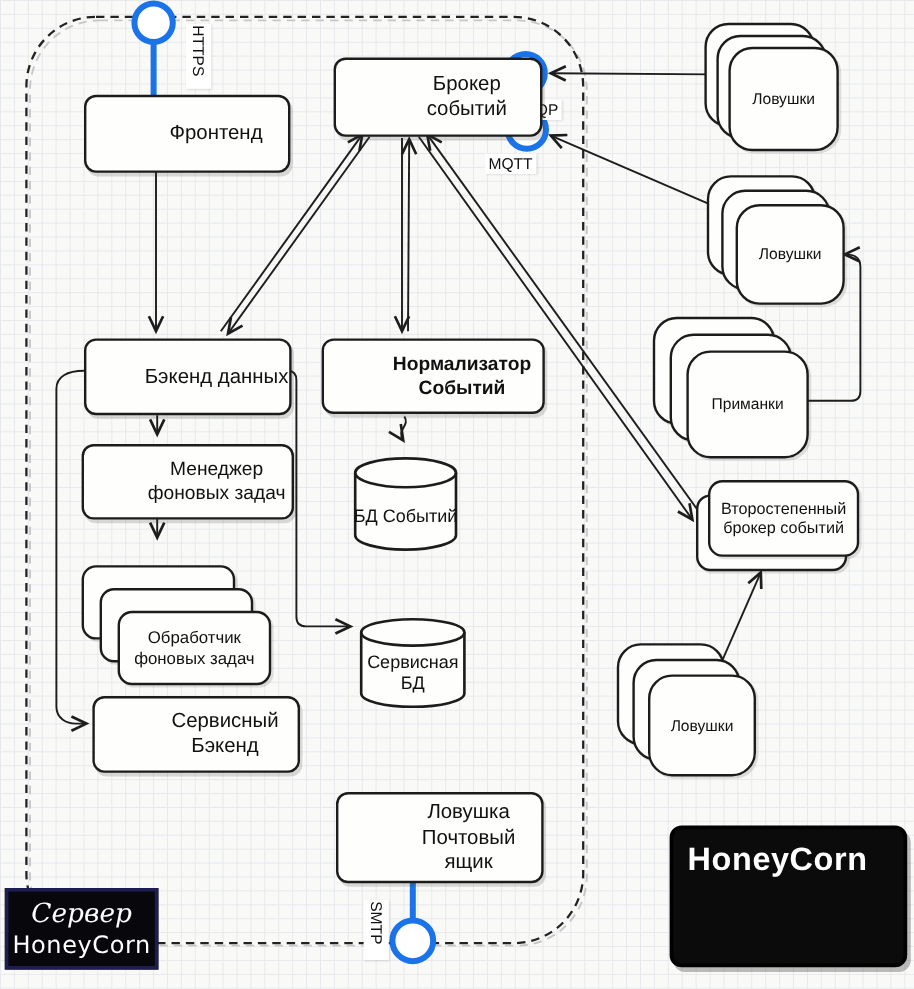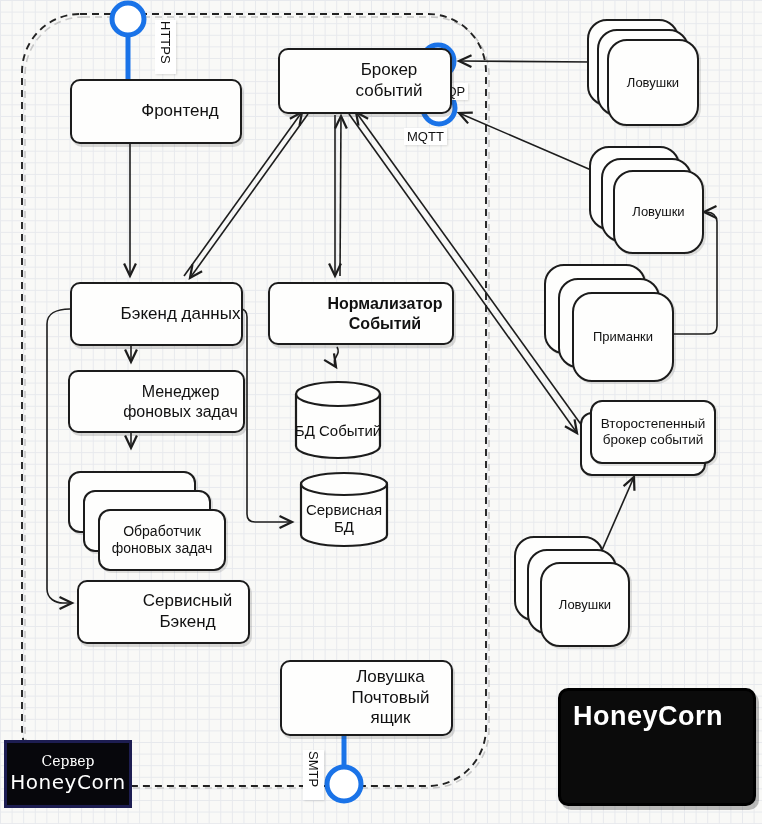--- a/index.html
+++ b/index.html
@@ -40,21 +40,21 @@
     padding:1px 3px;box-shadow:1px 1px 2px rgba(0,0,0,.12);
     white-space:nowrap;
   }
   .vert{writing-mode:vertical-rl;}
   .server-label{
     position:absolute;left:4px;top:740px;width:122px;height:62px;
     background:#07070c;border:3px solid #1d1d52;color:#fff;
     display:flex;flex-direction:column;align-items:center;justify-content:center;
     line-height:1.25;
   }
-  .server-label .l1{font-family:"DejaVu Serif","Liberation Serif",serif;font-size:14px;}
+  .server-label .l1{font-family:"DejaVu Serif","Liberation Serif",serif;font-size:22px;font-style:italic;}
   .server-label .l2{font-family:"DejaVu Sans",sans-serif;font-size:20px;letter-spacing:.5px;}
   .title-card{
     position:absolute;left:558px;top:688px;width:198px;height:118px;
     background:#0b0b0b;border:3px solid #000;border-radius:10px;
     color:#fff;box-sizing:border-box;padding:10px 12px;
     box-shadow:3px 4px 0 rgba(0,0,0,.25);
   }
   .title-card .t{font-size:27px;font-weight:bold;letter-spacing:.5px;}
   .title-card .s{font-size:13.5px;line-height:1.3;margin-top:12px;}
 </style>
@@ -140,21 +140,21 @@
   </div>
 
   <div class="cylwrap" style="left:293px;top:378px;width:90px;height:84px;">
     <svg width="90" height="84" viewBox="0 0 90 84">
       <path d="M3,16 a42,12 0 0,1 84,0 v52 a42,12 0 0,1 -84,0 z" fill="#fefefd" stroke="#1c1c1c" stroke-width="2.2"></path>
       <path d="M3,16 a42,12 0 0,0 84,0" fill="none" stroke="#1c1c1c" stroke-width="2.2"></path>
     </svg>
     <div class="cyl-label" style="top:44px;">БД Событий</div>
   </div>
 
-  <div class="cylwrap" style="left:298px;top:469px;width:92px;height:82px;">
+  <div class="cylwrap" style="left:298px;top:512px;width:92px;height:82px;">
     <svg width="92" height="82" viewBox="0 0 92 82">
       <path d="M3,15 a43,11 0 0,1 86,0 v51 a43,11 0 0,1 -86,0 z" fill="#fefefd" stroke="#1c1c1c" stroke-width="2.2"></path>
       <path d="M3,15 a43,11 0 0,0 86,0" fill="none" stroke="#1c1c1c" stroke-width="2.2"></path>
     </svg>
     <div class="cyl-label" style="top:32px;">Сервисная БД</div>
   </div>
 
   <div style="position:absolute;left:68px;top:452px;width:156px;height:100px;margin-top:19px;">
     <div class="card rect" style="left:0;top:0;width:124px;height:58px;"></div>
     <div class="card rect" style="left:15px;top:19px;width:124px;height:58px;"></div>

